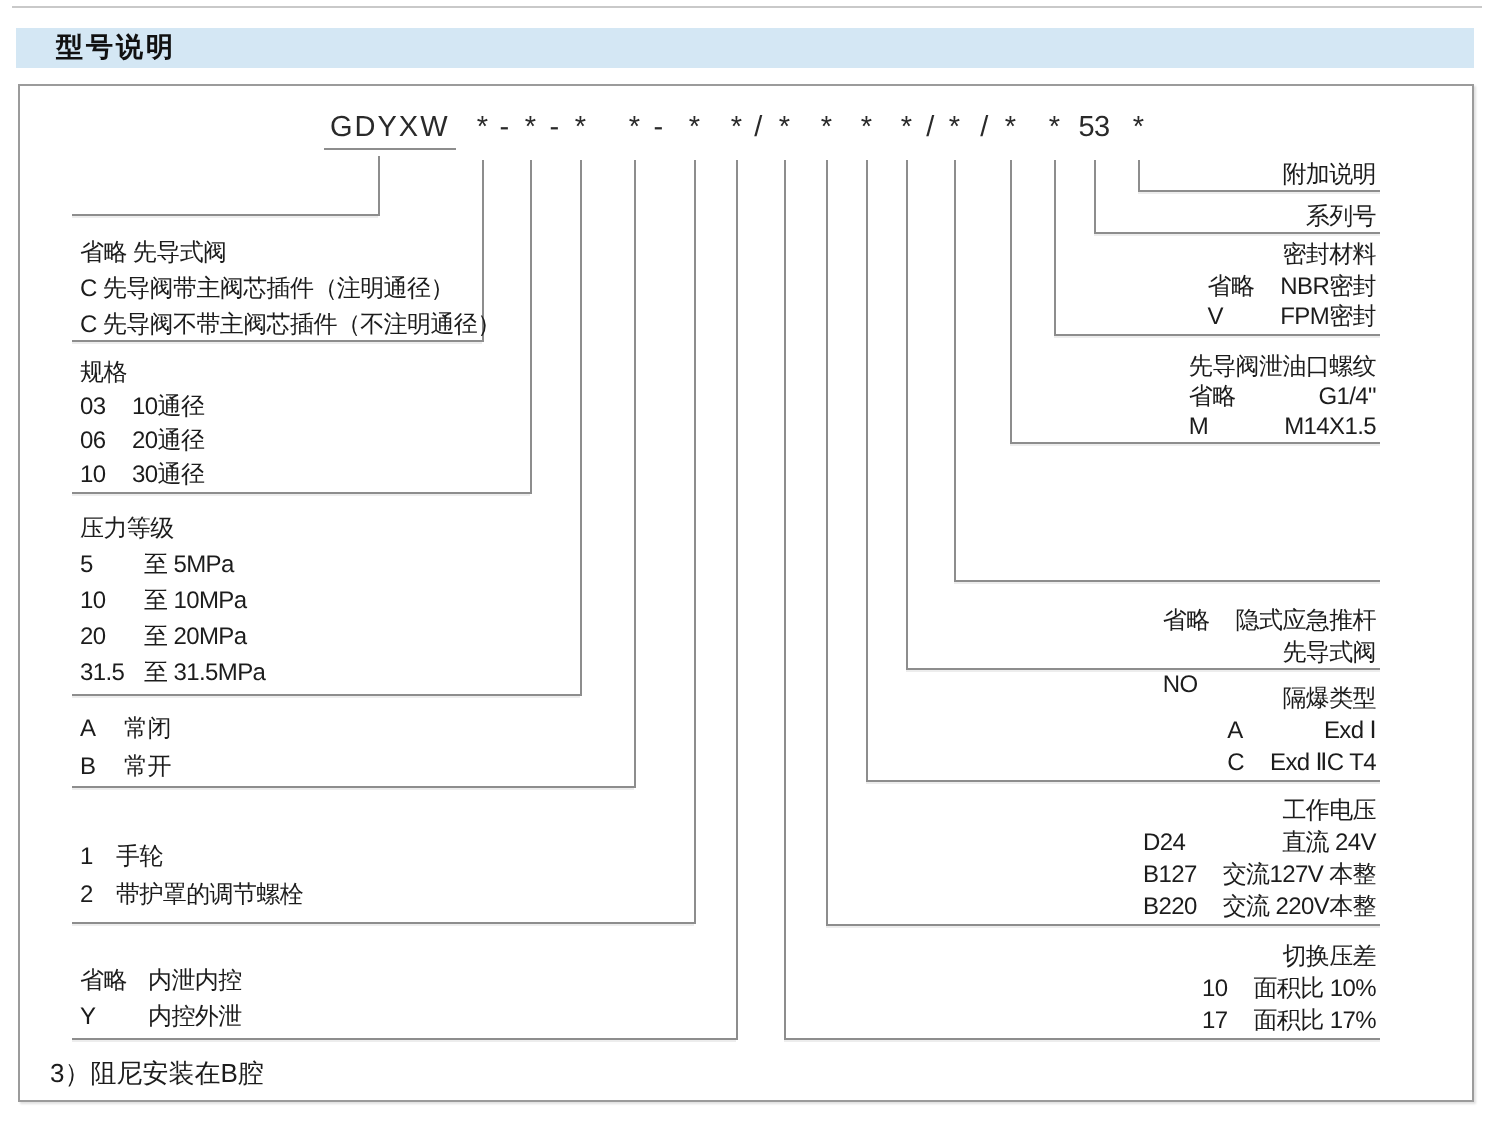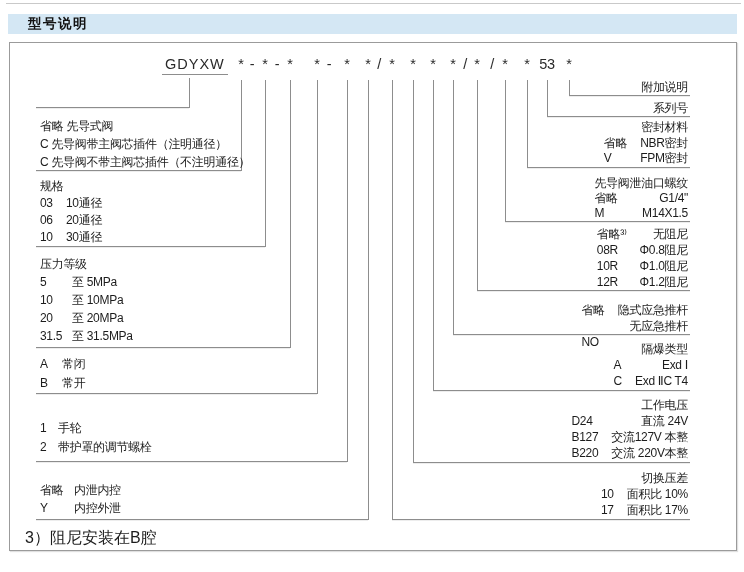--- a/index.html
+++ b/index.html
@@ -18,21 +18,21 @@
   .vline{position:absolute;width:1px;background:#8d8d8d;}
   .hline{position:absolute;height:1px;background:#8d8d8d;box-shadow:0 1px 0 rgba(0,0,0,.07);}
   .lblock{position:absolute;left:40px;white-space:nowrap;}
   .lrow{display:flex;}
   .lcode{flex:0 0 auto;}
   .rblock{position:absolute;right:56px;display:grid;grid-template-columns:auto auto;column-gap:13px;
           justify-content:end;white-space:nowrap;}
   .rtitle{grid-column:1/3;justify-self:end;}
   .rcode{justify-self:start;}
   .rdesc{justify-self:end;}
-  .footnote{position:absolute;left:25px;top:528px;font-size:16px;letter-spacing:0;}
+  .footnote{position:absolute;left:25px;top:528px;font-size:13px;letter-spacing:0;}
 </style>
 </head>
 <body>
 
 <div class="page">
   <div class="top-rule"></div>
   <div class="header-bar">
     <span class="header-title">型号说明</span>
   </div>
   <div class="content-box"></div>
@@ -166,37 +166,27 @@
       <div class="hline" style="left: 505px; top: 221px; width: 185px;"></div>
       <div class="rblock" style="top: 176px;">
         <div class="rtitle" style="line-height: 15px;">先导阀泄油口螺纹</div>
         <span class="rcode" style="line-height: 15px;">省略</span>
         <span class="rdesc" style="line-height: 15px;">G1/4"</span>
         <span class="rcode" style="line-height: 15px;">M</span>
         <span class="rdesc" style="line-height: 15px;">M14X1.5</span>
       </div>
       <div class="vline" style="left: 477px; top: 80px; height: 211px;"></div>
       <div class="hline" style="left: 477px; top: 290px; width: 213px;"></div>
-      <div class="rblock" style="top: 226px;">
-        <span class="rcode" style="line-height: 16px;">省略³⁾</span>
-        <span class="rdesc" style="line-height: 16px;">无阻尼</span>
-        <span class="rcode" style="line-height: 16px;">08R</span>
-        <span class="rdesc" style="line-height: 16px;">Φ0.8阻尼</span>
-        <span class="rcode" style="line-height: 16px;">10R</span>
-        <span class="rdesc" style="line-height: 16px;">Φ1.0阻尼</span>
-        <span class="rcode" style="line-height: 16px;">12R</span>
-        <span class="rdesc" style="line-height: 16px;">Φ1.2阻尼</span>
-      </div>
       <div class="vline" style="left: 453px; top: 80px; height: 255px;"></div>
       <div class="hline" style="left: 453px; top: 334px; width: 237px;"></div>
       <div class="rblock" style="top: 302px;">
         <span class="rcode" style="line-height: 16px;">省略</span>
         <span class="rdesc" style="line-height: 16px;">隐式应急推杆</span>
         <span class="rcode" style="line-height: 16px; margin-top: 16px;">NO</span>
-        <span class="rdesc" style="line-height: 16px;">无应急推杆</span>
+        <span class="rdesc" style="line-height: 16px;">先导式阀</span>
       </div>
       <div class="vline" style="left: 433px; top: 80px; height: 311px;"></div>
       <div class="hline" style="left: 433px; top: 390px; width: 257px;"></div>
       <div class="rblock" style="top: 341px;">
         <div class="rtitle" style="line-height: 16px;">隔爆类型</div>
         <span class="rcode" style="line-height: 16px;">A</span>
         <span class="rdesc" style="line-height: 16px;">Exd Ⅰ</span>
         <span class="rcode" style="line-height: 16px;">C</span>
         <span class="rdesc" style="line-height: 16px;">Exd ⅡC T4</span>
       </div>

